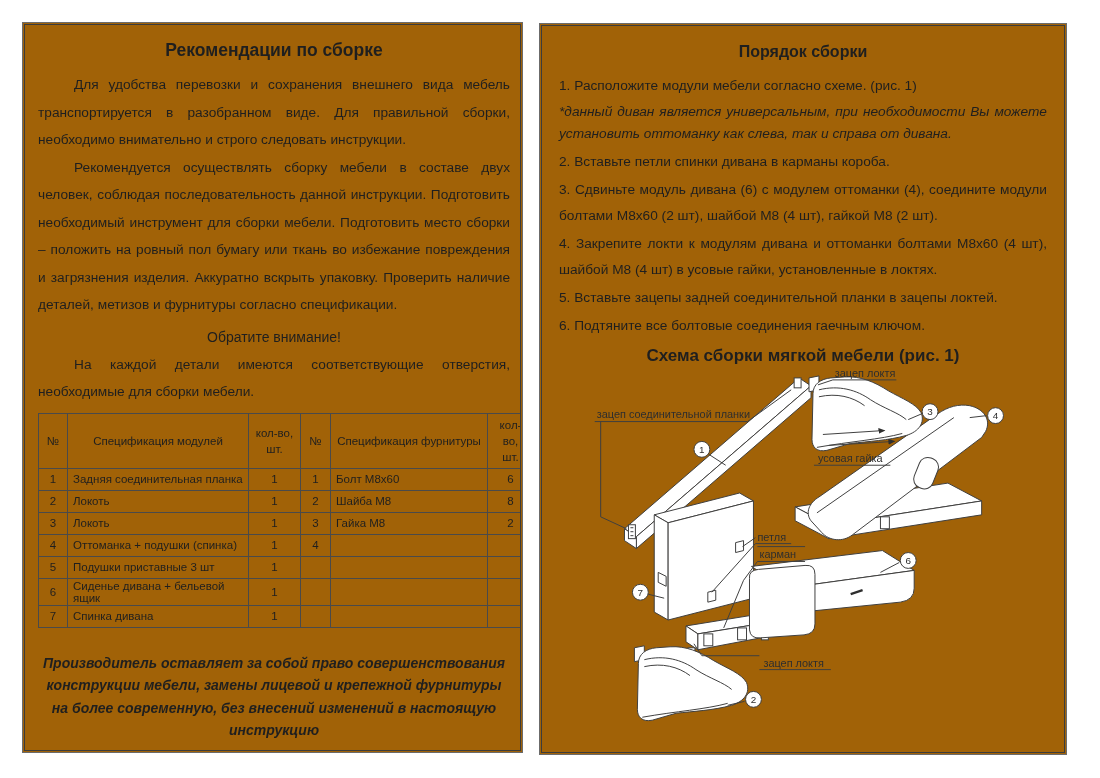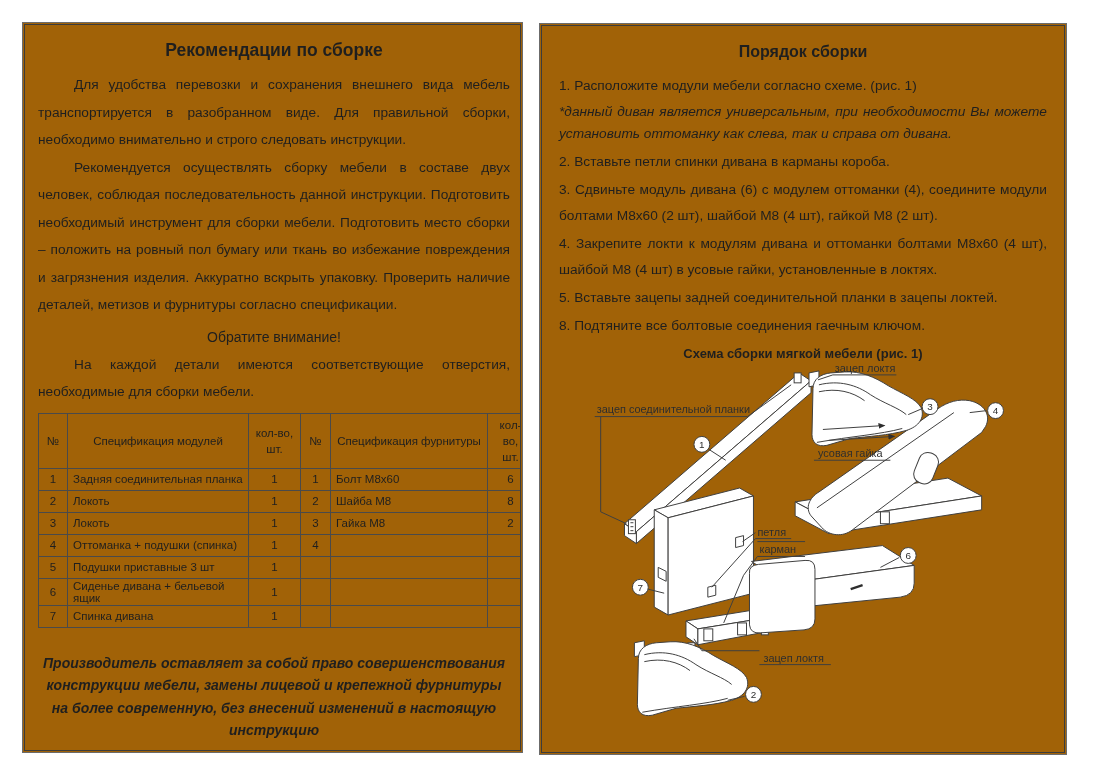--- a/index.html
+++ b/index.html
@@ -18,21 +18,21 @@
   .spec-table th{text-align:center;line-height:16px;padding-top:3px;padding-bottom:3px;}
   .spec-table td{height:19px;text-align:center;}
   .spec-table td.name{text-align:left;}
   .footer-note{font-size:14px;font-weight:bold;font-style:italic;text-align:center;line-height:22.5px;margin:24px 4px 0 4px;}
   
   .page-right{left:539px;top:23px;width:526px;height:730px;}
   .page-right .content{padding:0 17px;}
   .order-title{font-size:16px;font-weight:bold;text-align:center;margin:17px 0 12px 0;}
   .step{font-size:13.7px;line-height:26px;text-align:justify;margin:0 0 2px 0;}
   .note{font-size:13.7px;font-style:italic;line-height:22px;text-align:justify;margin:2px 0 4px 0;}
-  .diagram-title{font-size:13px;font-weight:bold;text-align:center;margin:7px 0 0 0;}
+  .diagram-title{font-size:17px;font-weight:bold;text-align:center;margin:7px 0 0 0;}
   .diagram-svg{display:block;margin:2px 0 0 -6px;}
   .dline{stroke:#3f3f3f;stroke-width:1;fill:none;}
   .dfill{stroke:#3f3f3f;stroke-width:1;fill:#ffffff;}
   .dlabel{font-size:11px;fill:#2e2e2e;}
   .dnum{font-size:10px;fill:#2e2e2e;}
   .bolt{stroke:#2e2e2e;stroke-width:2.4;}
 </style>
 </head>
 <body>
 
@@ -132,21 +132,21 @@
 <div class="page page-right">
   <div class="page-inner">
     <div class="content">
       <h2 class="order-title">Порядок сборки</h2>
       <p class="step">1. Расположите модули мебели согласно схеме. (рис. 1)</p>
       <p class="note">*данный диван является универсальным, при необходимости Вы можете установить оттоманку как слева, так и справа от дивана.</p>
       <p class="step">2. Вставьте петли спинки дивана в карманы короба.</p>
       <p class="step">3. Сдвиньте модуль дивана (6) с модулем оттоманки (4), соедините модули болтами М8х60 (2 шт), шайбой М8 (4 шт), гайкой М8 (2 шт).</p>
       <p class="step">4. Закрепите локти к модулям дивана и оттоманки болтами М8х60 (4 шт), шайбой М8 (4 шт) в усовые гайки, установленные в локтях.</p>
       <p class="step">5. Вставьте зацепы задней соединительной планки в зацепы локтей.</p>
-      <p class="step">8. Подтяните все болтовые соединения гаечным ключом.</p>
+      <p class="step">6. Подтяните все болтовые соединения гаечным ключом.</p>
       <h2 class="diagram-title">Схема сборки мягкой мебели (рис. 1)</h2>
 
       <svg class="diagram-svg" width="516" height="378" viewBox="0 0 520 381" xmlns="http://www.w3.org/2000/svg">
         <defs>
           <marker id="arr" markerWidth="8" markerHeight="8" refX="6" refY="3" orient="auto">
             <path d="M0,0 L7,3 L0,6 Z" fill="#2e2e2e"></path>
           </marker>
           <g id="elbow">
             <path class="dfill" d="M258,10 L268,8 L268,22 L258,24 Z"></path>
             <path class="dfill" d="M262,26 C262,16 270,11 280,10 L294,9 C310,8 324,14 338,23 C352,31 366,36 371,45 C375,55 369,64 356,68 C338,73 318,74 300,76 L276,83 C266,85 261,80 261,72 Z"></path>

